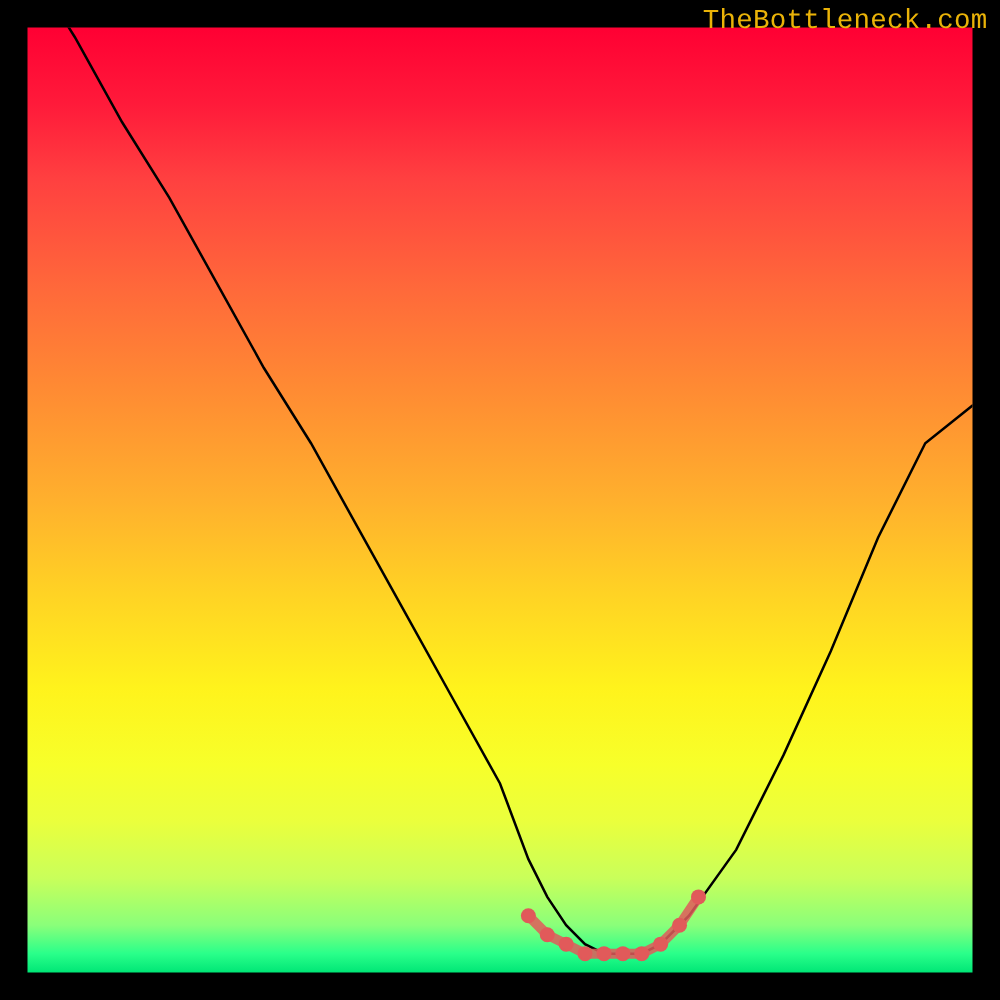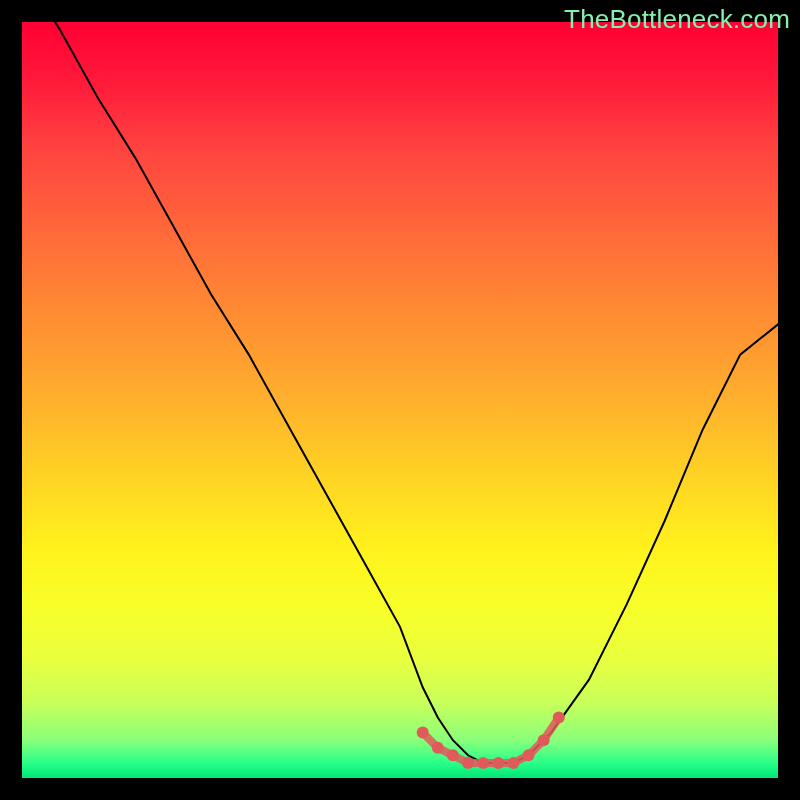--- a/index.html
+++ b/index.html
@@ -31,25 +31,26 @@
       #c9ff5a 90%,
       #8aff7a 95%,
       #2aff8a 98%,
       #00e676 100%
     );
   }
   .watermark {
     position: absolute;
     top: 4px;
     right: 10px;
-    color: #86efac;
-    font-size: 26px;
+    color: #eab308;
+    font-size: 22px;
     font-weight: 500;
     letter-spacing: 0.2px;
     z-index: 5;
+    font-family: Liberation Mono, monospace;
   }
   svg.curve {
     position: absolute;
     left: 0; top: 0;
     width: 100%;
     height: 100%;
     z-index: 3;
   }
 </style>
 </head>

